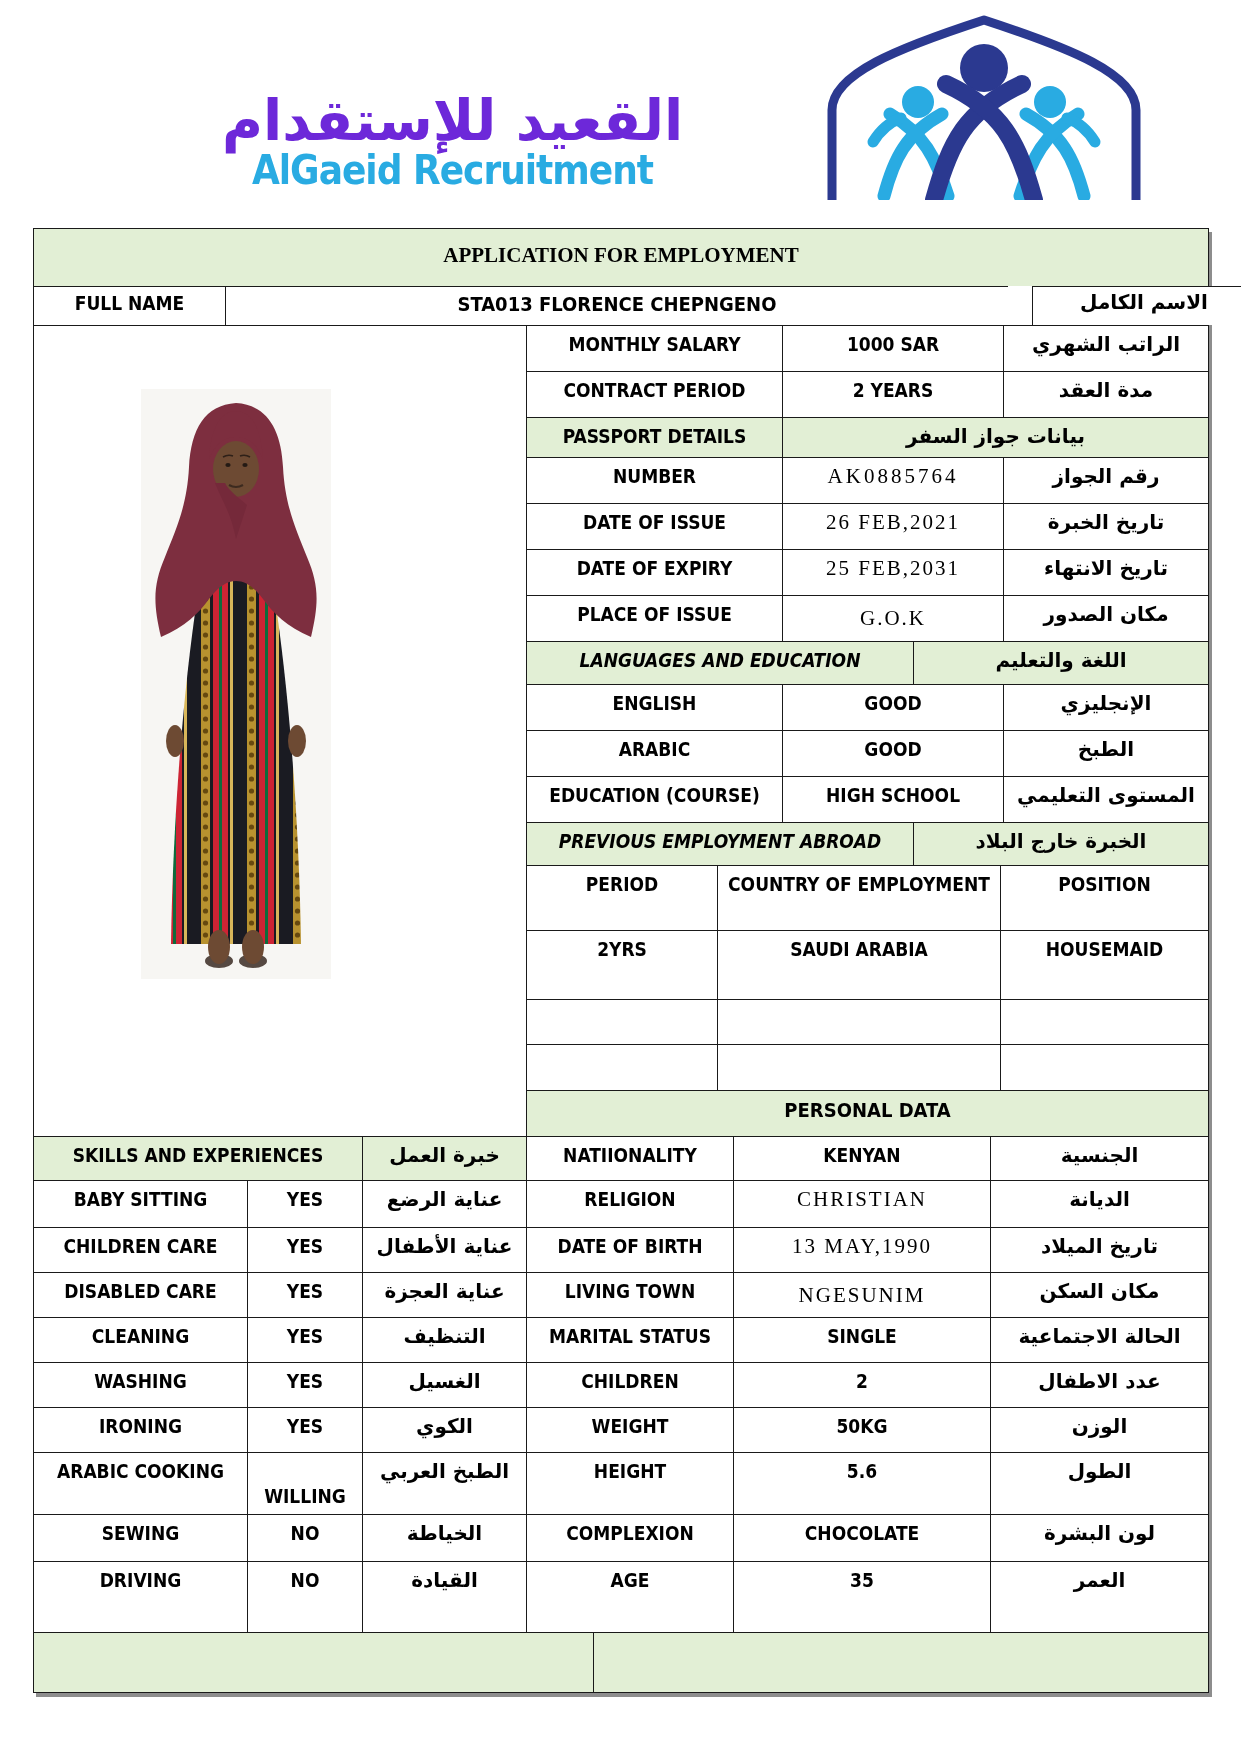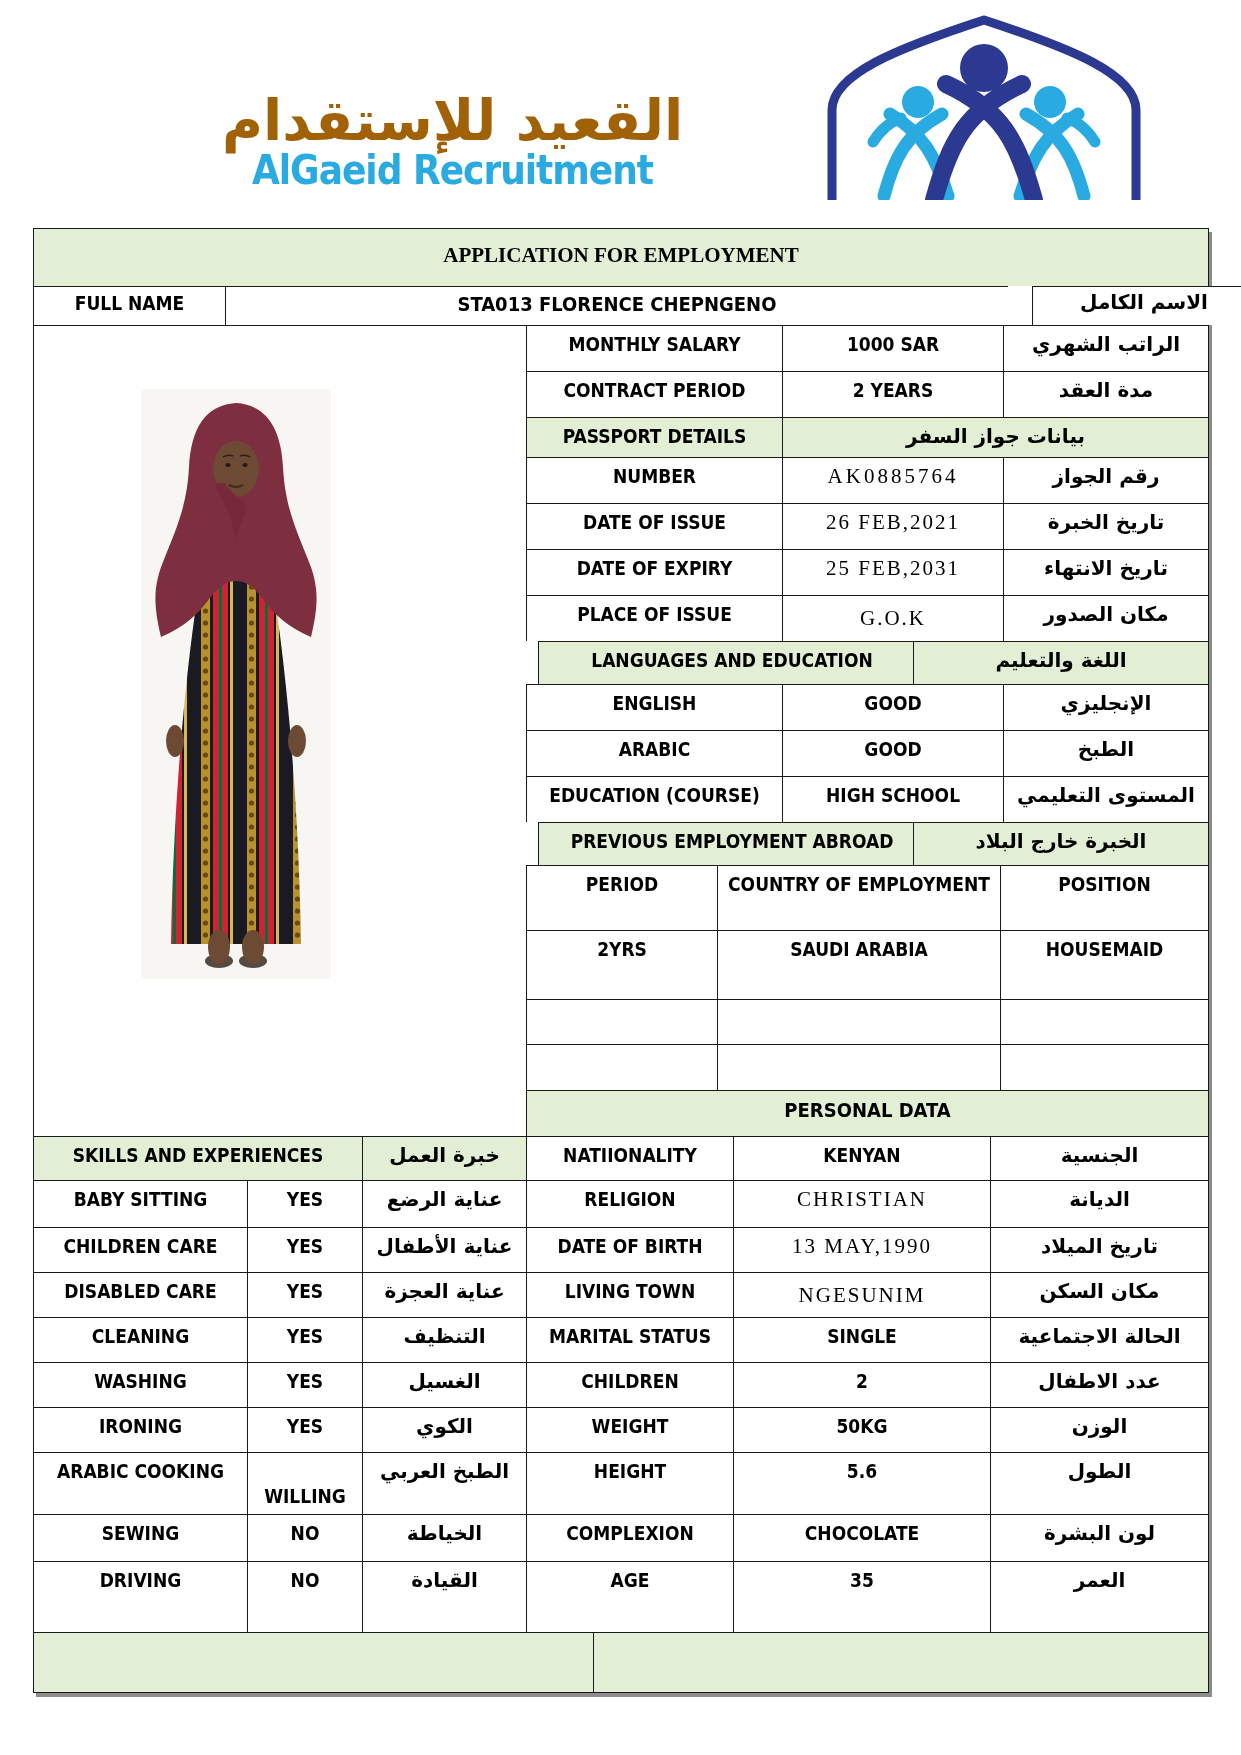--- a/index.html
+++ b/index.html
@@ -1,20 +1,20 @@
 <!DOCTYPE html>
 <html><head>
 <meta charset="utf-8">
 <style>
   html,body{margin:0;padding:0;background:#ffffff;}
   body{width:1241px;height:1755px;position:relative;font-family:"DejaVu Sans",sans-serif;overflow:hidden;}
 
   
   .logo-ar{position:absolute;left:95px;top:82px;width:715px;height:78px;line-height:78px;
-    text-align:center;font-size:56px;font-weight:bold;color:#a16207;direction:rtl;}
+    text-align:center;font-size:56px;font-weight:bold;color:#6d28d9;direction:rtl;}
   .logo-en{position:absolute;left:95px;top:146px;width:715px;height:48px;line-height:48px;
     text-align:center;font-size:40px;font-weight:bold;color:#29abe2;font-stretch:condensed;letter-spacing:-1px;}
   .logo-mark{position:absolute;left:818px;top:12px;width:332px;height:188px;}
 
   
   .table-frame{position:absolute;left:33px;top:228px;width:1175px;height:1464px;
     border-right:1px solid #1a1a1a;border-bottom:1px solid #1a1a1a;box-sizing:content-box;
     box-shadow:3px 4px 0 0 #8d8d8d;}
 
   .cell{position:absolute;box-sizing:border-box;border-top:1px solid #1a1a1a;border-left:1px solid #1a1a1a;
@@ -24,21 +24,21 @@
   .ar{font-family:"DejaVu Sans",sans-serif;font-weight:bold;font-size:20px;color:#000;direction:rtl;text-align:center;}
   .serif{font-family:"Liberation Serif",serif;font-weight:normal;font-size:21px;letter-spacing:2px;color:#000;}
   .vpad-lg{padding-top:13px;}
   .bottom-align{align-items:flex-end;padding-bottom:5px;}
 
   
   .cT {left:33px;width:1175px;}
   .cN1{left:33px;width:192px;}  .cN2{left:225px;width:783px;} .cN3{left:1032px;width:223px;}
   .cPh{left:33px;width:493px;}
   .cA {left:526px;width:256px;} .cB{left:782px;width:221px;}  .cC{left:1003px;width:205px;}
-  .cH1{left:538px;width:387px;} .cH2{left:913px;width:295px;}
+  .cH1{left:526px;width:387px;font-style:italic;} .cH2{left:913px;width:295px;}
   .cE1{left:526px;width:191px;} .cE2{left:717px;width:283px;} .cE3{left:1000px;width:208px;}
   .cF {left:526px;width:682px;}
   .cP1{left:526px;width:207px;} .cP2{left:733px;width:257px;} .cP3{left:990px;width:218px;}
   .cS1{left:33px;width:214px;}  .cS2{left:247px;width:115px;} .cS3{left:362px;width:164px;}
   .cS12{left:33px;width:329px;}
   .cB1{left:33px;width:560px;}  .cB2{left:593px;width:615px;}
 
   
   .rTitle{top:228px;height:58px;font-family:Liberation Serif, serif;} .rName{top:286px;height:39px;} .rPhoto{top:325px;height:811px;}
   .r1{top:325px;height:46px;}  .r2{top:371px;height:46px;}  .r3{top:417px;height:40px;}

